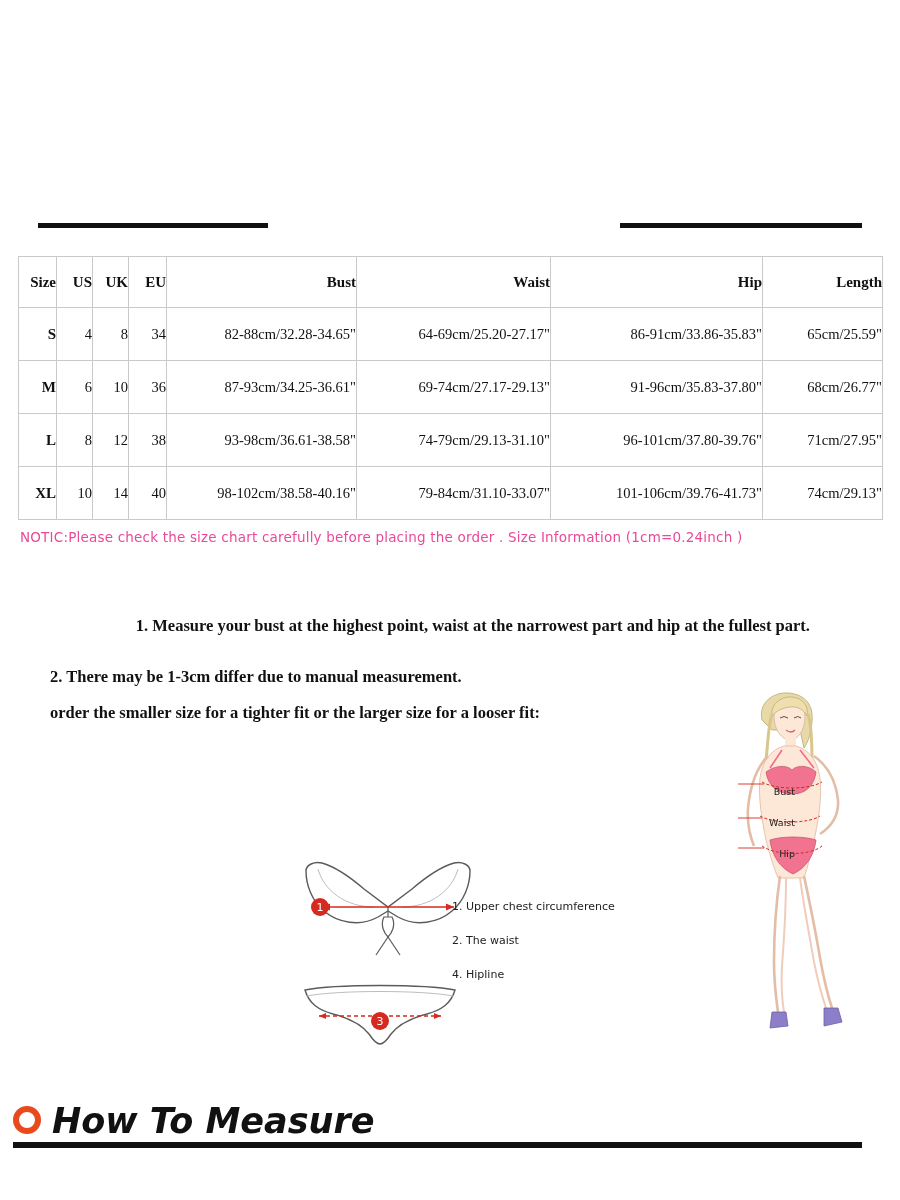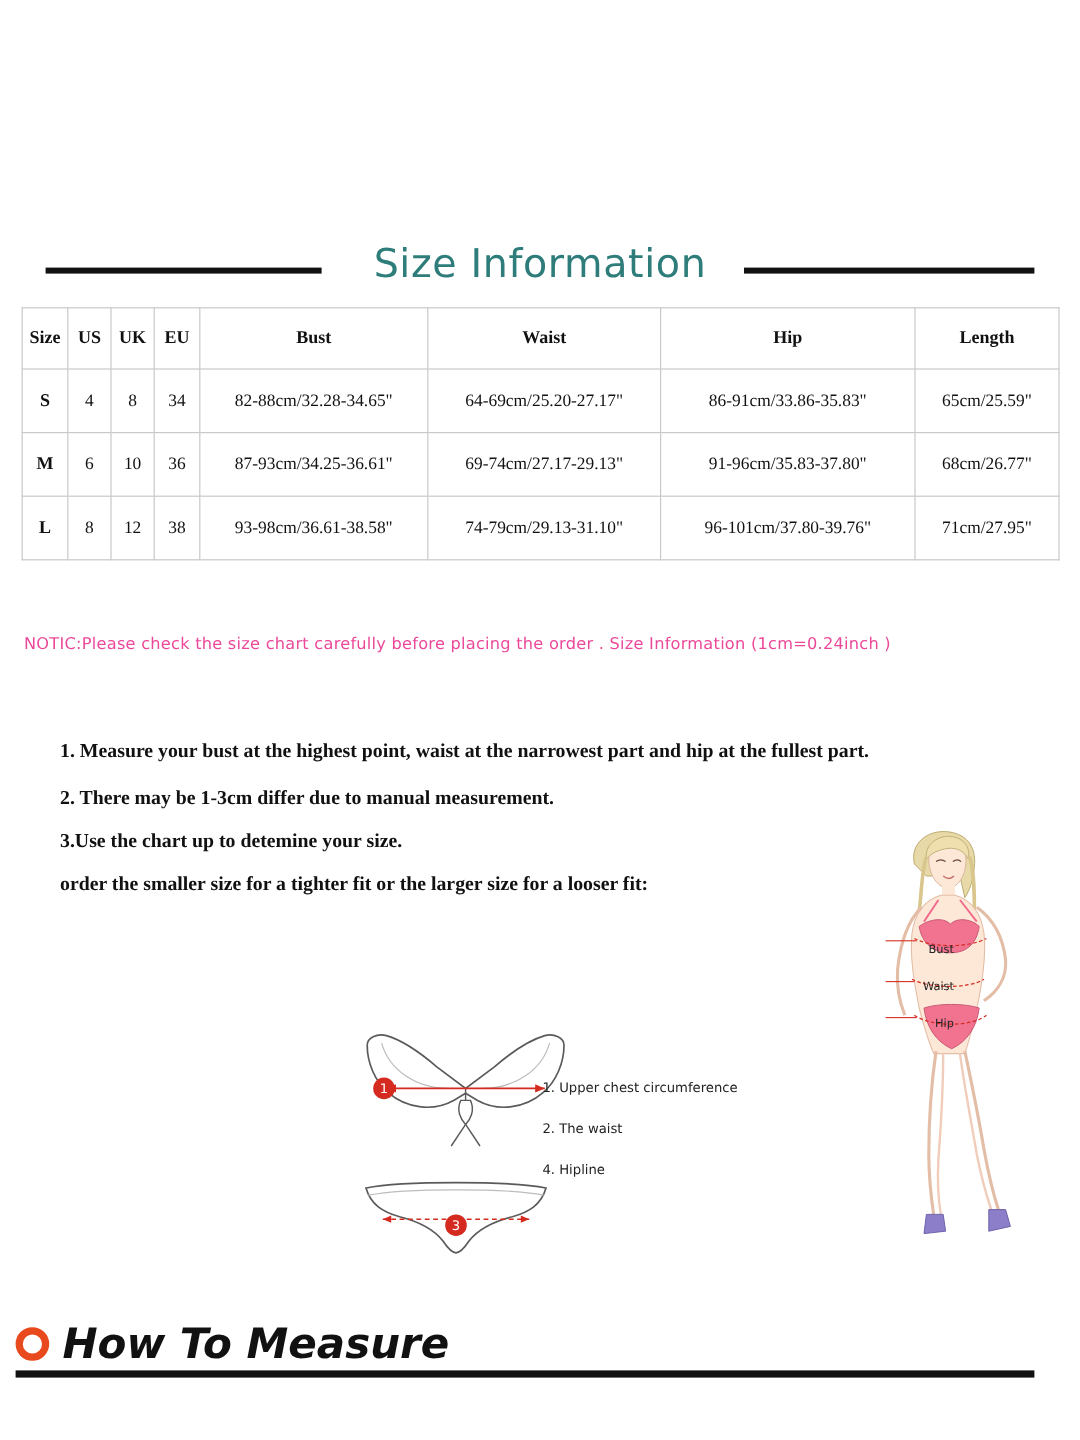--- a/index.html
+++ b/index.html
@@ -54,21 +54,21 @@
   .size-table {
     position: absolute;
     left: 18px;
     top: 256px;
     width: 864px;
     border-collapse: collapse;
     table-layout: fixed;
   }
   .size-table th, .size-table td {
     border: 1px solid #c9c9c9;
-    text-align: center;
+    text-align: right;
     font-family: "Liberation Serif", serif;
     color: #111;
     padding: 0;
   }
   .size-table thead th {
     height: 50px;
     font-size: 15px;
     font-weight: bold;
   }
   .size-table tbody td {
@@ -146,21 +146,21 @@
     top: 618px;
     width: 760px;
   }
   .instructions .line {
     font-family: "Liberation Serif", serif;
     font-weight: bold;
     font-size: 16.5px;
     color: #111;
     line-height: 1.0;
   }
-  .instructions .line.sp1 { margin-bottom: 22px; }
+  .instructions .line.sp1 { margin-bottom: 34px; text-align: right; }
   .instructions .line.sp2 { margin-bottom: 20px; }
   .instructions .line.sp3 { margin-bottom: 19px; }
   .instructions .line.sp4 { margin-bottom: 19px; }
   .instructions .line.sp5 { }
 
   
   .bra-diagram {
     position: absolute;
     left: 288px;
     top: 855px;
@@ -205,21 +205,20 @@
   .model-labels div { margin-bottom: 20px; }
 </style>
 </head>
 <body>
 
 <div class="page">
 
   <div class="title-block">
     <div class="title-rule left"></div>
     <div class="title-rule right"></div>
-    <div class="title-text">Size Information</div>
   </div>
 
   <table class="size-table">
     <colgroup>
       <col class="c-size">
         <col class="c-us">
         <col class="c-uk">
         <col class="c-eu">
       <col class="c-bust">
         <col class="c-waist">
@@ -262,35 +261,44 @@
       <tr>
         <td class="sz">L</td>
         <td>8</td>
         <td>12</td>
         <td>38</td>
         <td>93-98cm/36.61-38.58"</td>
         <td>74-79cm/29.13-31.10"</td>
         <td>96-101cm/37.80-39.76"</td>
         <td>71cm/27.95"</td>
       </tr>
+      <tr>
+        <td class="sz">XL</td>
+        <td>10</td>
+        <td>14</td>
+        <td>40</td>
+        <td>98-102cm/38.58-40.16"</td>
+        <td>79-84cm/31.10-33.07"</td>
+        <td>101-106cm/39.76-41.73"</td>
+        <td>74cm/29.13"</td>
+      </tr>
     </tbody>
   </table>
 
   <div class="notice">NOTIC:Please check the size chart carefully before placing the order . Size Information (1cm=0.24inch )</div>
 
   <div class="htm-block">
     <div class="htm-bullet"></div>
     <div class="htm-title">How To Measure</div>
     <div class="htm-rule"></div>
   </div>
 
   <div class="instructions">
     <div class="line sp1">1. Measure your bust at the highest point, waist at the narrowest part and hip at the fullest part.</div>
     <div class="line sp2">2. There may be 1-3cm differ due to manual measurement.</div>
-    <div class="line sp3">3.Use the chart up to detemine your size.</div>
     <div class="line sp5">order the smaller size for a tighter fit or the larger size for a looser fit:</div>
   </div>
 
   <div class="bra-diagram">
     <svg width="200" height="105" viewBox="0 0 200 105">
       <path d="M18 16 C18 10 26 6 34 8 C48 12 62 22 76 34 L100 52 L124 34 C138 22 152 12 166 8 C174 6 182 10 182 16
                C182 30 176 46 164 56 C150 68 128 72 110 62 L100 56 L90 62 C72 72 50 68 36 56 C24 46 18 30 18 16 Z" fill="#ffffff" stroke="#5a5a5a" stroke-width="1.4"></path>
       <path d="M100 52 L100 62" stroke="#5a5a5a" stroke-width="1.2" fill="none"></path>
       <path d="M96 62 C92 70 96 78 100 82 C104 78 108 70 104 62 Z" fill="#ffffff" stroke="#5a5a5a" stroke-width="1.2"></path>
       <path d="M100 82 L88 100" stroke="#5a5a5a" stroke-width="1.2" fill="none"></path>

